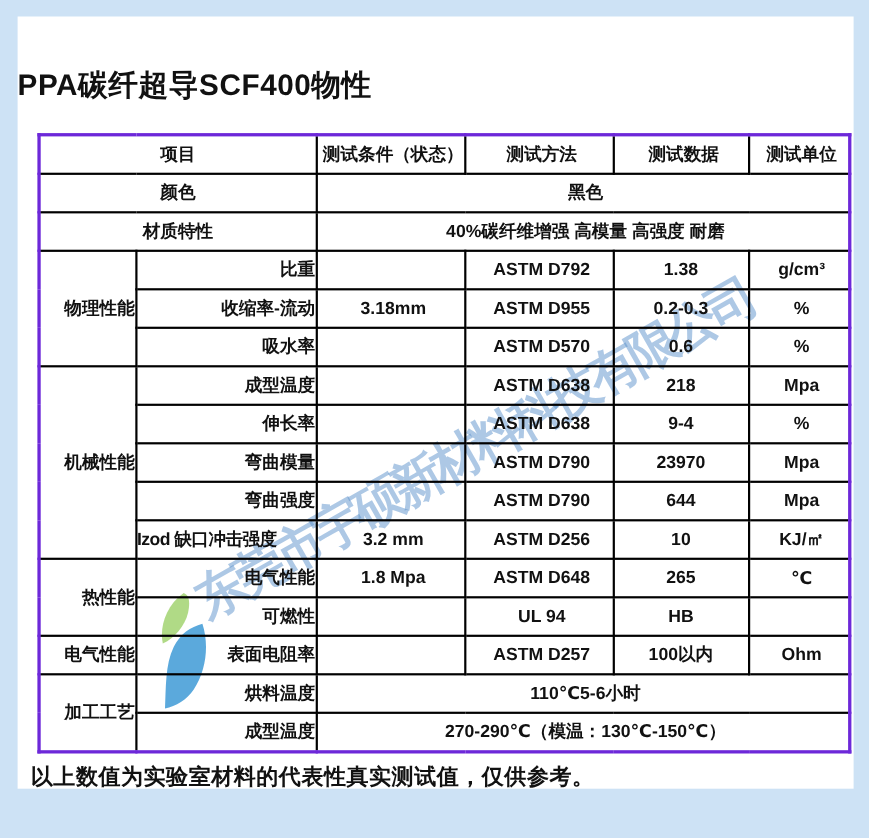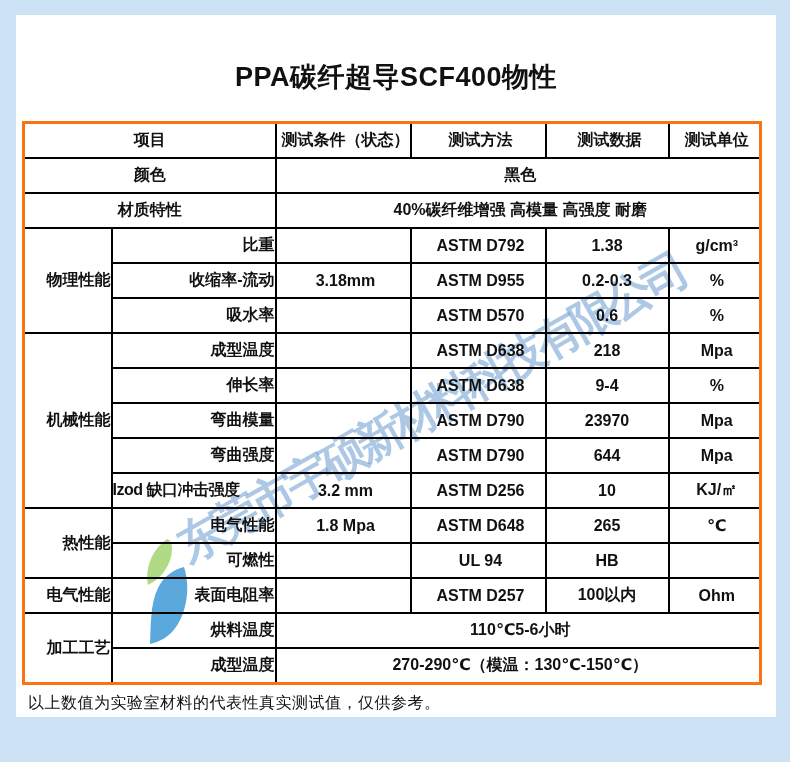--- a/index.html
+++ b/index.html
@@ -7,51 +7,51 @@
     width:790px;height:762px;overflow:hidden;position:relative;
     background:#cde2f5;
     font-family:"Liberation Sans","DejaVu Sans",sans-serif;
   }
   .page{
     position:absolute;left:16px;top:15px;width:760px;height:702px;
     background:#ffffff;
   }
   .title{
     position:absolute;left:0;top:44px;width:100%;
-    text-align:center;font-size:27px;font-weight:bold;color:#111;
+    font-size:27px;font-weight:bold;color:#111;
     letter-spacing:0.5px;z-index:3;
   }
   
   .watermark{
     position:absolute;left:150px;top:508px;z-index:1;
     font-size:46px;font-weight:bold;letter-spacing:-5px;white-space:nowrap;
     color:rgba(91,146,204,0.50);
     transform:rotate(-29.5deg);transform-origin:0 0;
     pointer-events:none;
   }
   .logo{position:absolute;left:126px;top:510px;z-index:1;opacity:0.9;}
   table.spec{
-    position:absolute;left:6px;top:106px;z-index:2;
+    position:absolute;left:18px;top:106px;z-index:2;
     width:737px;border-collapse:collapse;table-layout:fixed;
-    border:3px solid #f97316;background:transparent;
+    border:3px solid #6d28d9;background:transparent;
   }
   table.spec td,table.spec th{
     border:2px solid #000;height:33px;padding:0;
     font-size:16px;font-weight:bold;color:#111;
     background:transparent;overflow:hidden;white-space:nowrap;
     vertical-align:middle;
   }
   .c-center{text-align:center;}
   .c-left{text-align:center;padding-left:5px !important;}
   .c-cat{text-align:right;font-size:17px;}
   .c-item{text-align:right;font-size:16px;margin-left:32px;}
   .c-item-small{font-size:14px;letter-spacing:-0.5px;}
   .footnote{
     position:absolute;left:12px;top:678px;z-index:3;
-    font-size:16px;font-weight:normal;color:#111;letter-spacing:0.5px;
+    font-size:20px;font-weight:bold;color:#111;letter-spacing:0.5px;
   }
 </style>
 </head>
 <body>
 
 <div class="page">
 
   <div class="title">PPA碳纤超导SCF400物性</div>
 
   <div class="watermark">东莞市宇硕新材料科技有限公司</div>

